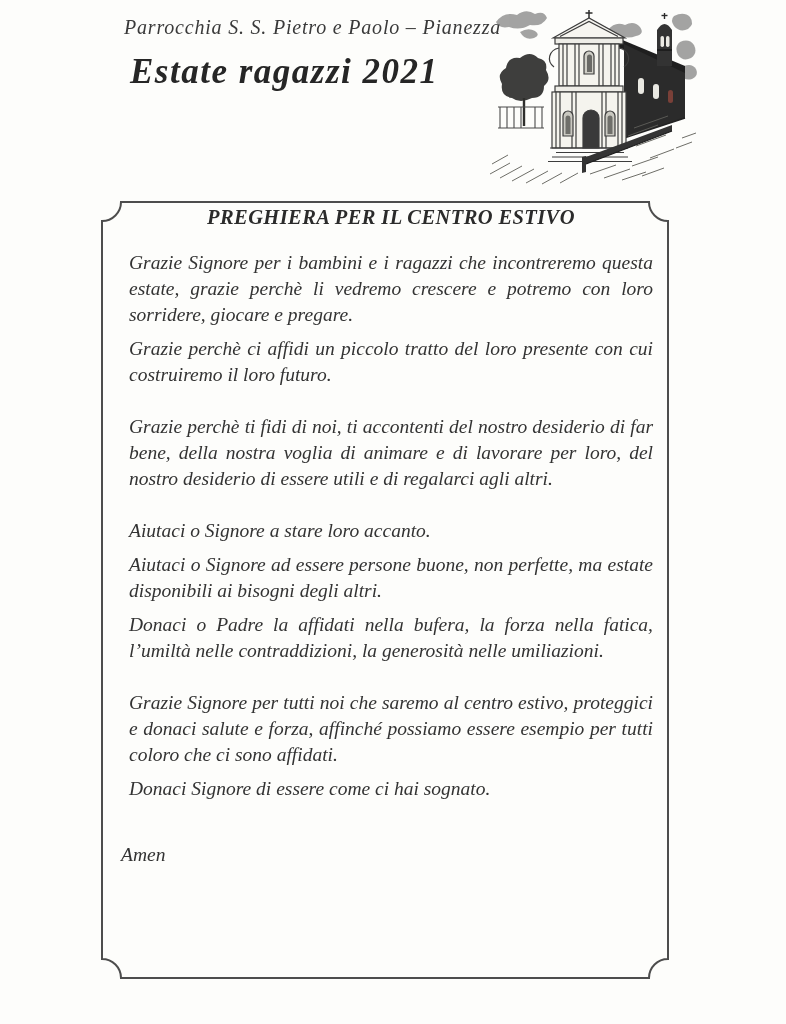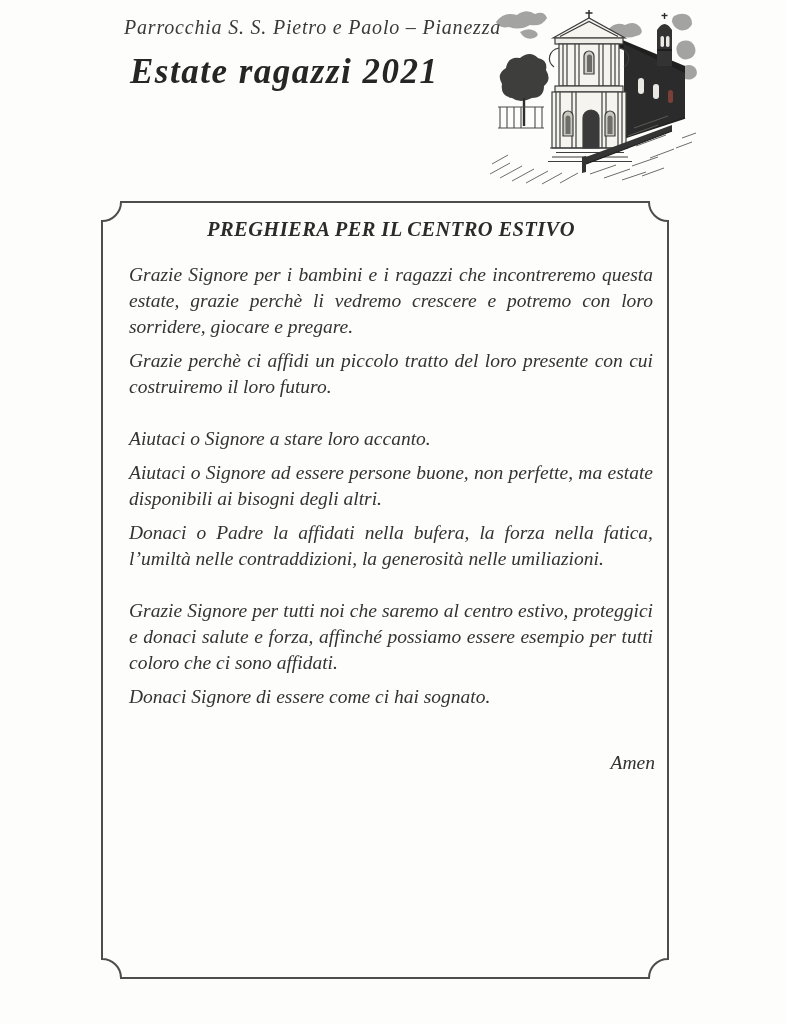--- a/index.html
+++ b/index.html
@@ -17,32 +17,32 @@
     color:#3a3a3a;white-space:nowrap;
   }
   .main-title{
     position:absolute;left:130px;top:52px;
     font-style:italic;font-weight:bold;font-size:35px;letter-spacing:1.5px;
     color:#262626;white-space:nowrap;
   }
   .church{position:absolute;left:486px;top:6px;width:218px;height:182px;}
   .frame{position:absolute;left:96px;top:196px;width:578px;height:788px;}
   .prayer{
-    position:absolute;left:121px;top:216px;width:540px;
+    position:absolute;left:121px;top:204px;width:540px;
     font-style:italic;font-size:19.5px;line-height:26px;color:#333;
   }
   .prayer-heading{
     text-align:center;font-weight:bold;font-style:italic;
     font-size:20.5px;letter-spacing:.4px;color:#2b2b2b;
     margin:0 0 20px 0;
   }
   .block{margin:0 0 26px 0;}
   .block.last{margin-bottom:0;}
   .block p{margin:8px;text-align:justify;}
-  .amen{text-align:right;padding-right:6px;margin-top:40px;}
+  .amen{padding-right:6px;margin-top:40px;}
 </style>
 </head>
 <body>
 
 <div class="page">
 
   <div class="parish">Parrocchia S. S. Pietro e Paolo – Pianezza</div>
   <div class="main-title">Estate ragazzi 2021</div>
 
   <svg class="church" viewBox="0 0 218 182" aria-hidden="true">
@@ -152,20 +152,23 @@
   </svg>
 
   <div class="prayer">
     <div class="prayer-heading">PREGHIERA PER IL CENTRO ESTIVO</div>
 
     <div class="block">
       <p>Grazie Signore per i bambini e i ragazzi che incontreremo questa estate, grazie perchè li vedremo crescere e potremo con loro sorridere, giocare e pregare.</p>
       <p>Grazie perchè ci affidi un piccolo tratto del loro presente con cui costruiremo il loro futuro.</p>
     </div>
 
+    <div class="block">
+      <p>Grazie perchè ti fidi di noi, ti accontenti del nostro desiderio di far bene, della nostra voglia di animare e di lavorare per loro, del nostro desiderio di essere utili e di regalarci agli altri.</p>
+    </div>
 
     <div class="block">
       <p>Aiutaci o Signore a stare loro accanto.</p>
       <p>Aiutaci o Signore ad essere persone buone, non perfette, ma estate disponibili ai bisogni degli altri.</p>
       <p>Donaci o Padre la affidati nella bufera, la forza nella fatica, l’umiltà nelle contraddizioni, la generosità nelle umiliazioni.</p>
     </div>
 
     <div class="block last">
       <p>Grazie Signore per tutti noi che saremo al centro estivo, proteggici e donaci salute e forza, affinché possiamo essere esempio per tutti coloro che ci sono affidati.</p>
       <p>Donaci Signore di essere come ci hai sognato.</p>

